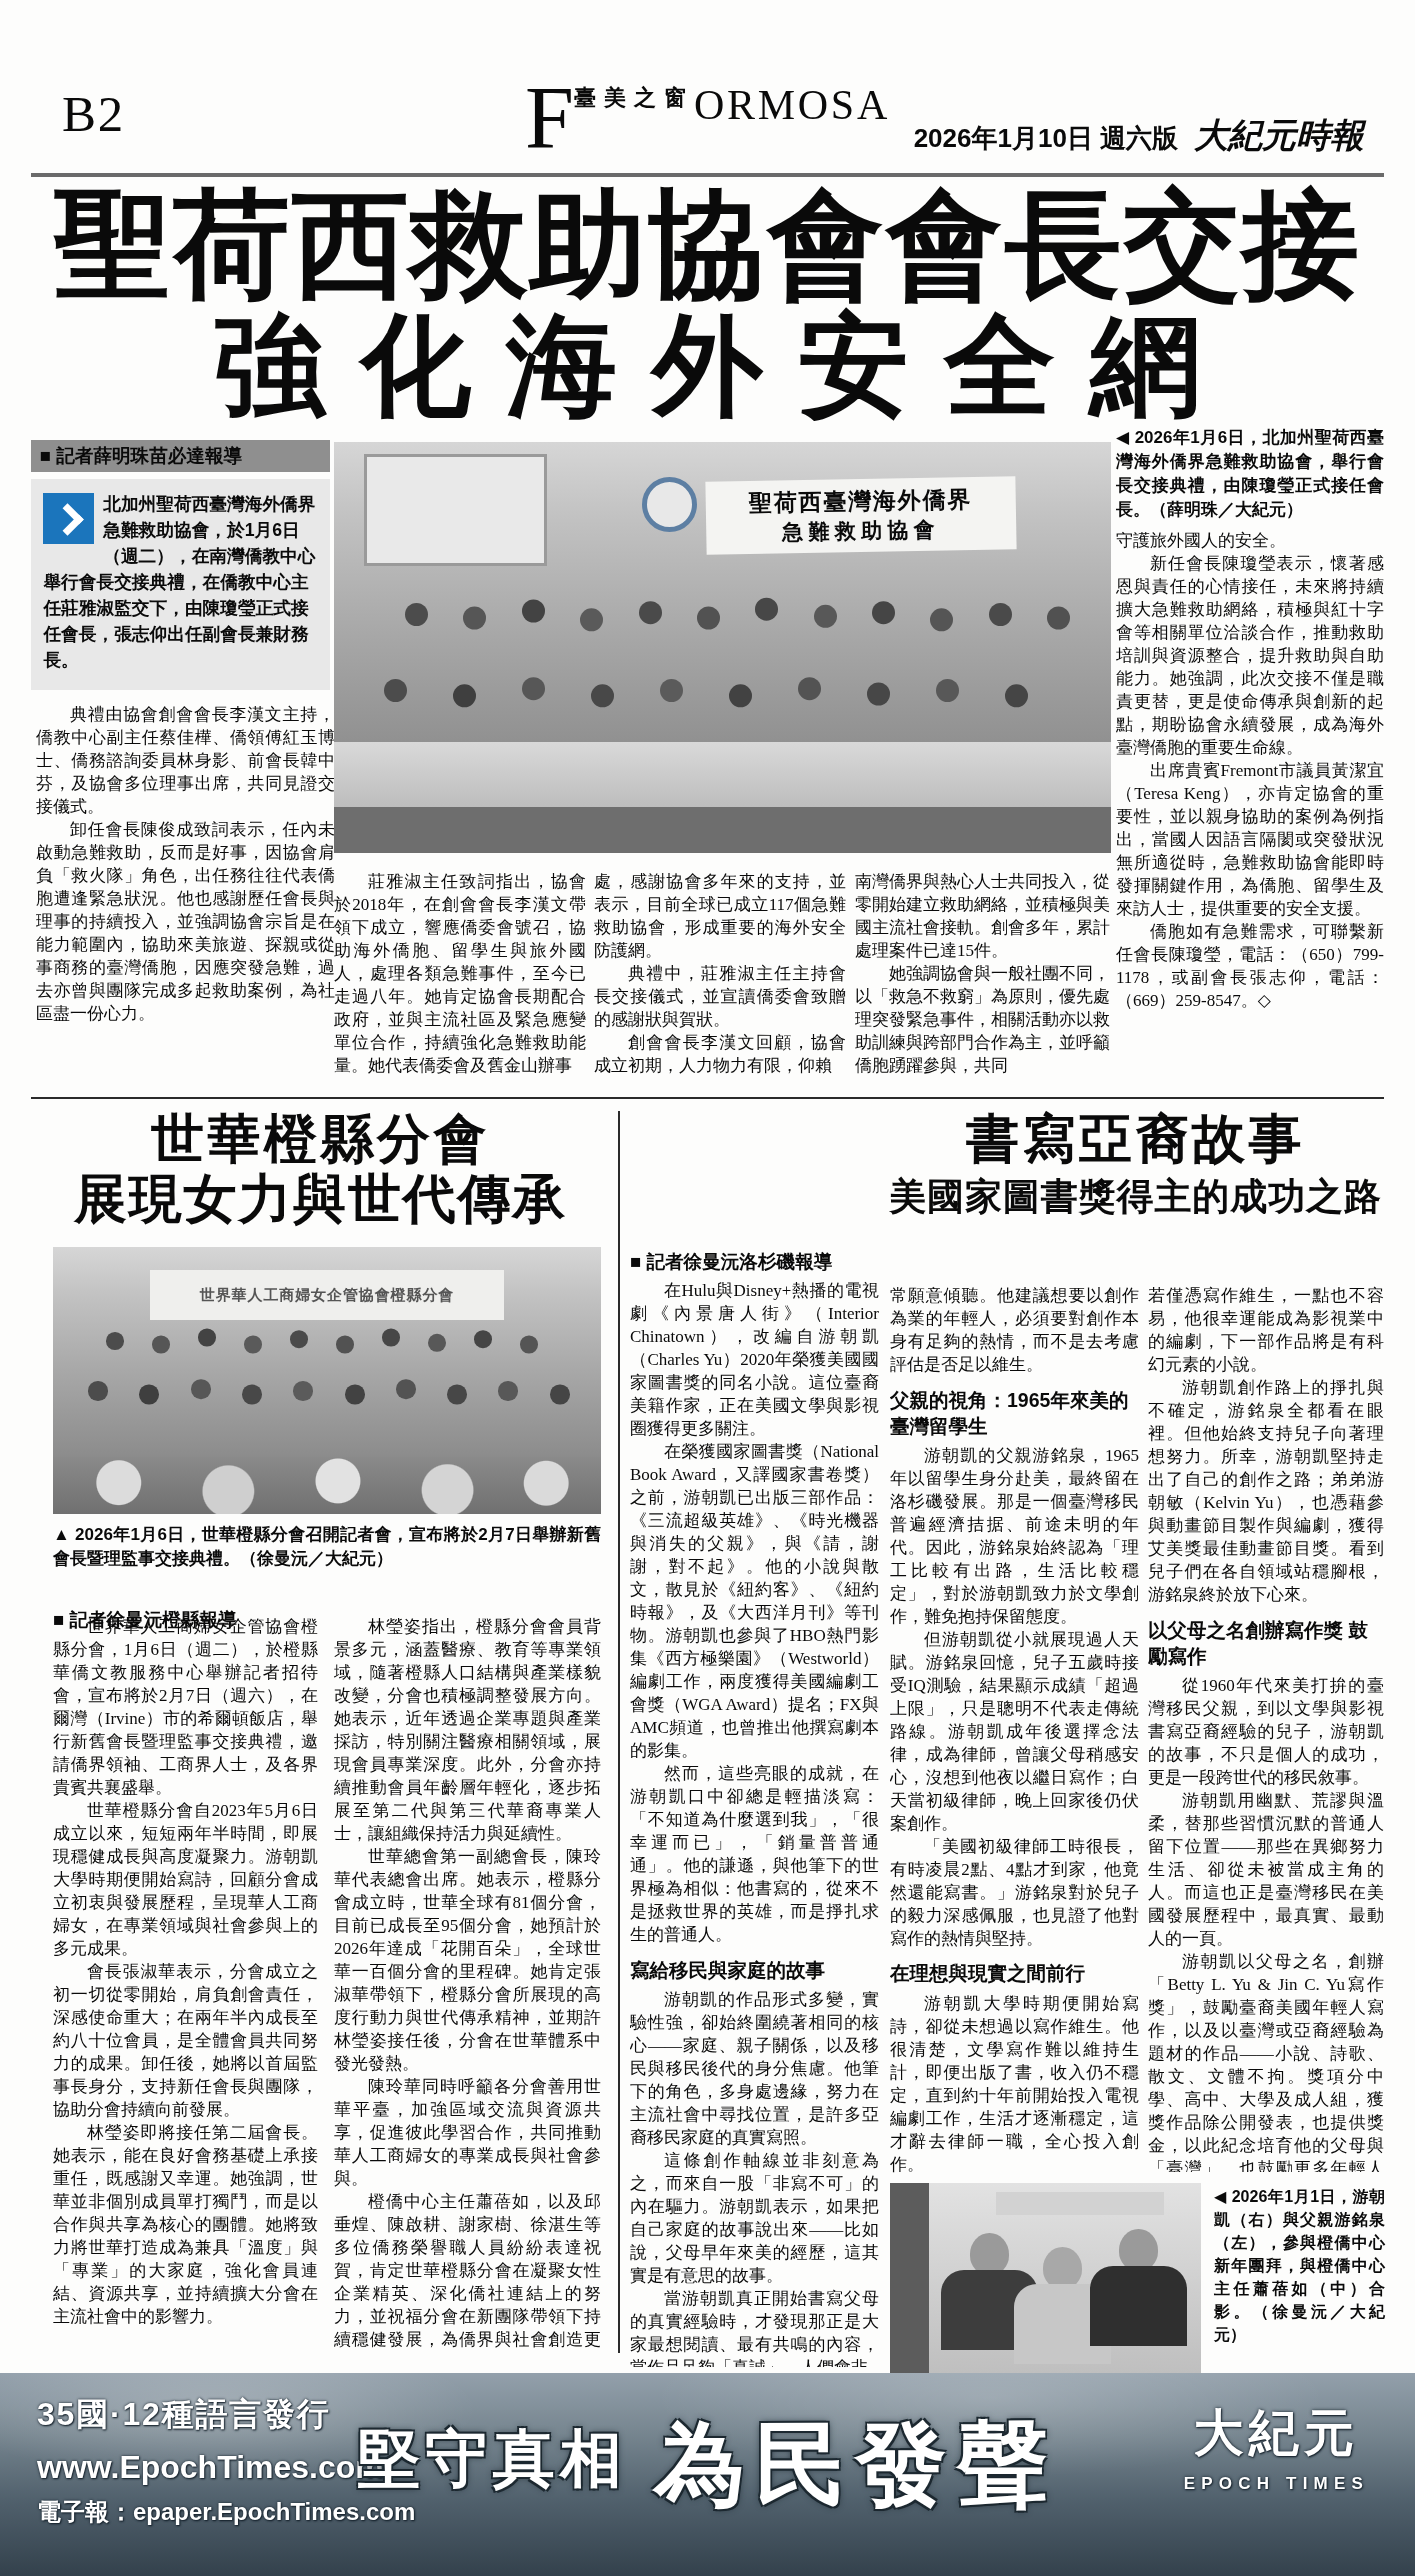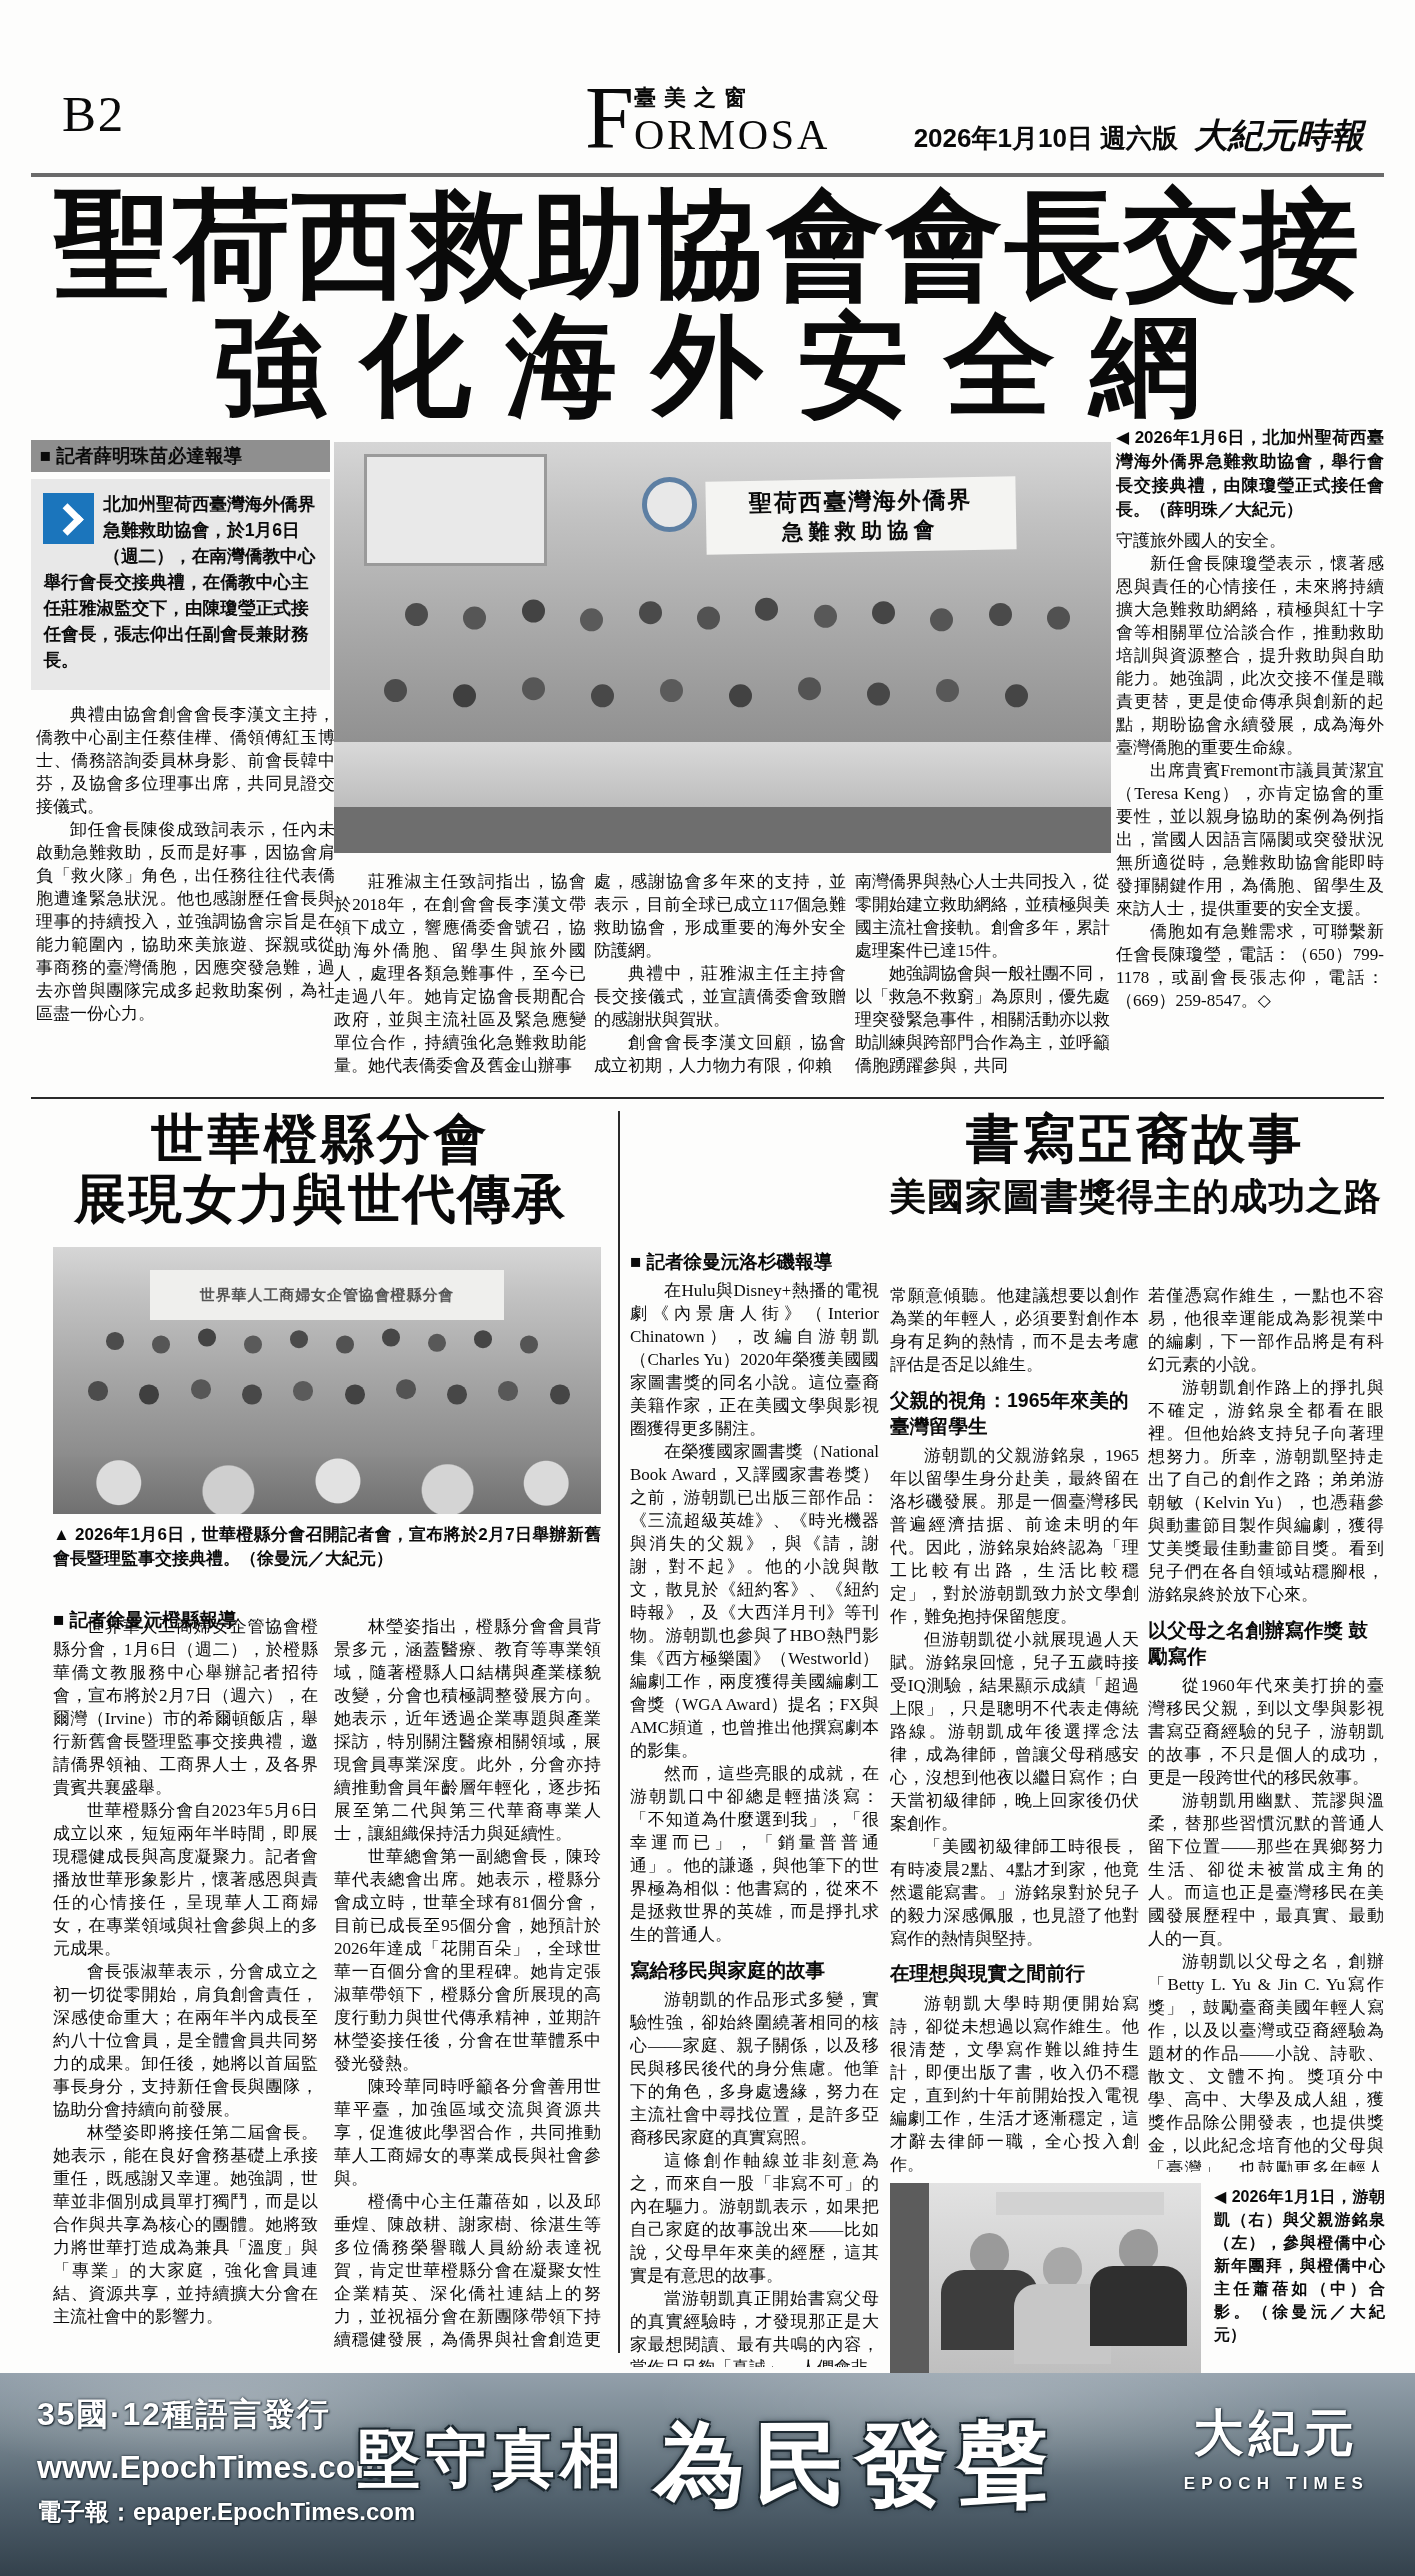--- a/index.html
+++ b/index.html
@@ -6,21 +6,21 @@
   #page{position:relative;width:1415px;height:2576px;background:#fdfdfc;color:#0a0a0a;overflow:hidden;
         font-family:"Liberation Serif","DejaVu Serif",serif;}
   .abs{position:absolute;}
   .sans{font-family:"Liberation Sans","DejaVu Sans",sans-serif;}
 
   
   .pagenum{left:62px;top:85px;font-size:51px;letter-spacing:1.8px;}
   .masthead{left:0;top:78px;width:1415px;text-align:center;}
   .masthead-inner{display:inline-flex;align-items:flex-start;}
   .big-f{font-size:88px;line-height:.92;}
-  .mast-col{display:flex;flex-direction:column;align-items:flex-start;padding-top:5.3px;}
+  .mast-col{display:flex;flex-direction:row;align-items:flex-start;padding-top:5.3px;}
   .mast-cn{font-size:22px;letter-spacing:8px;font-weight:bold;}
   .mast-en{font-size:42px;letter-spacing:2.7px;line-height:1.05;}
   .dateline{right:51px;top:113px;text-align:right;white-space:nowrap;}
   .date-txt{font-size:26px;font-weight:bold;}
   .paper-name{font-size:34px;font-weight:900;margin-left:12.4px;font-style:italic;}
   .head-rule{left:31px;top:173px;width:1353px;height:4.4px;background:#6a6a6a;}
 
   
   .hl1{left:0;top:186px;width:1415px;text-align:center;font-weight:900;font-size:117px;line-height:1;letter-spacing:1.8px;}
   .hl2{left:0;top:311px;width:1415px;text-align:center;font-weight:900;font-size:111px;line-height:1;letter-spacing:35px;text-indent:35px;}
@@ -218,21 +218,21 @@
   <div class="abs photo ph2">
     <div class="banner">世界華人工商婦女企管協會橙縣分會</div>
     <div class="heads row1"></div>
     <div class="heads row2"></div>
     <div class="flowers"></div>
   </div>
   <div class="abs caption a2-caption">▲ 2026年1月6日，世華橙縣分會召開記者會，宣布將於2月7日舉辦新舊會長暨理監事交接典禮。（徐曼沅／大紀元）</div>
   <div class="abs byline a2-byline">■ 記者徐曼沅橙縣報導</div>
   <div class="abs bodycol a2-col1">
       <p class="para">世界華人工商婦女企管協會橙縣分會，1月6日（週二），於橙縣華僑文教服務中心舉辦記者招待會，宣布將於2月7日（週六），在爾灣（Irvine）市的希爾頓飯店，舉行新舊會長暨理監事交接典禮，邀請僑界領袖、工商界人士，及各界貴賓共襄盛舉。</p>
-      <p class="para">世華橙縣分會自2023年5月6日成立以來，短短兩年半時間，即展現穩健成長與高度凝聚力。記者會播放世華形象影片，懷著感恩與責任的心情接任，呈現華人工商婦女，在專業領域與社會參與上的多元成果。</p>
+      <p class="para">世華橙縣分會自2023年5月6日成立以來，短短兩年半時間，即展現穩健成長與高度凝聚力。游朝凱大學時期便開始寫詩，回顧分會成立初衷與發展歷程，呈現華人工商婦女，在專業領域與社會參與上的多元成果。</p>
       <p class="para">會長張淑華表示，分會成立之初一切從零開始，肩負創會責任，深感使命重大；在兩年半內成長至約八十位會員，是全體會員共同努力的成果。卸任後，她將以首屆監事長身分，支持新任會長與團隊，協助分會持續向前發展。</p>
       <p class="para">林瑩姿即將接任第二屆會長。她表示，能在良好會務基礎上承接重任，既感謝又幸運。她強調，世華並非個別成員單打獨鬥，而是以合作與共享為核心的團體。她將致力將世華打造成為兼具「溫度」與「專業」的大家庭，強化會員連結、資源共享，並持續擴大分會在主流社會中的影響力。</p>
     </div>
   <div class="abs bodycol a2-col2">
       <p class="para">林瑩姿指出，橙縣分會會員背景多元，涵蓋醫療、教育等專業領域，隨著橙縣人口結構與產業樣貌改變，分會也積極調整發展方向。她表示，近年透過企業專題與產業採訪，特別關注醫療相關領域，展現會員專業深度。此外，分會亦持續推動會員年齡層年輕化，逐步拓展至第二代與第三代華裔專業人士，讓組織保持活力與延續性。</p>
       <p class="para">世華總會第一副總會長，陳玲華代表總會出席。她表示，橙縣分會成立時，世華全球有81個分會，目前已成長至95個分會，她預計於2026年達成「花開百朵」，全球世華一百個分會的里程碑。她肯定張淑華帶領下，橙縣分會所展現的高度行動力與世代傳承精神，並期許林瑩姿接任後，分會在世華體系中發光發熱。</p>
       <p class="para">陳玲華同時呼籲各分會善用世華平臺，加強區域交流與資源共享，促進彼此學習合作，共同推動華人工商婦女的專業成長與社會參與。</p>
       <p class="para">橙僑中心主任蕭蓓如，以及邱垂煌、陳啟耕、謝家樹、徐湛生等多位僑務榮譽職人員紛紛表達祝賀，肯定世華橙縣分會在凝聚女性企業精英、深化僑社連結上的努力，並祝福分會在新團隊帶領下持續穩健發展，為僑界與社會創造更深遠的正面影響。◇</p>
     </div>
 

